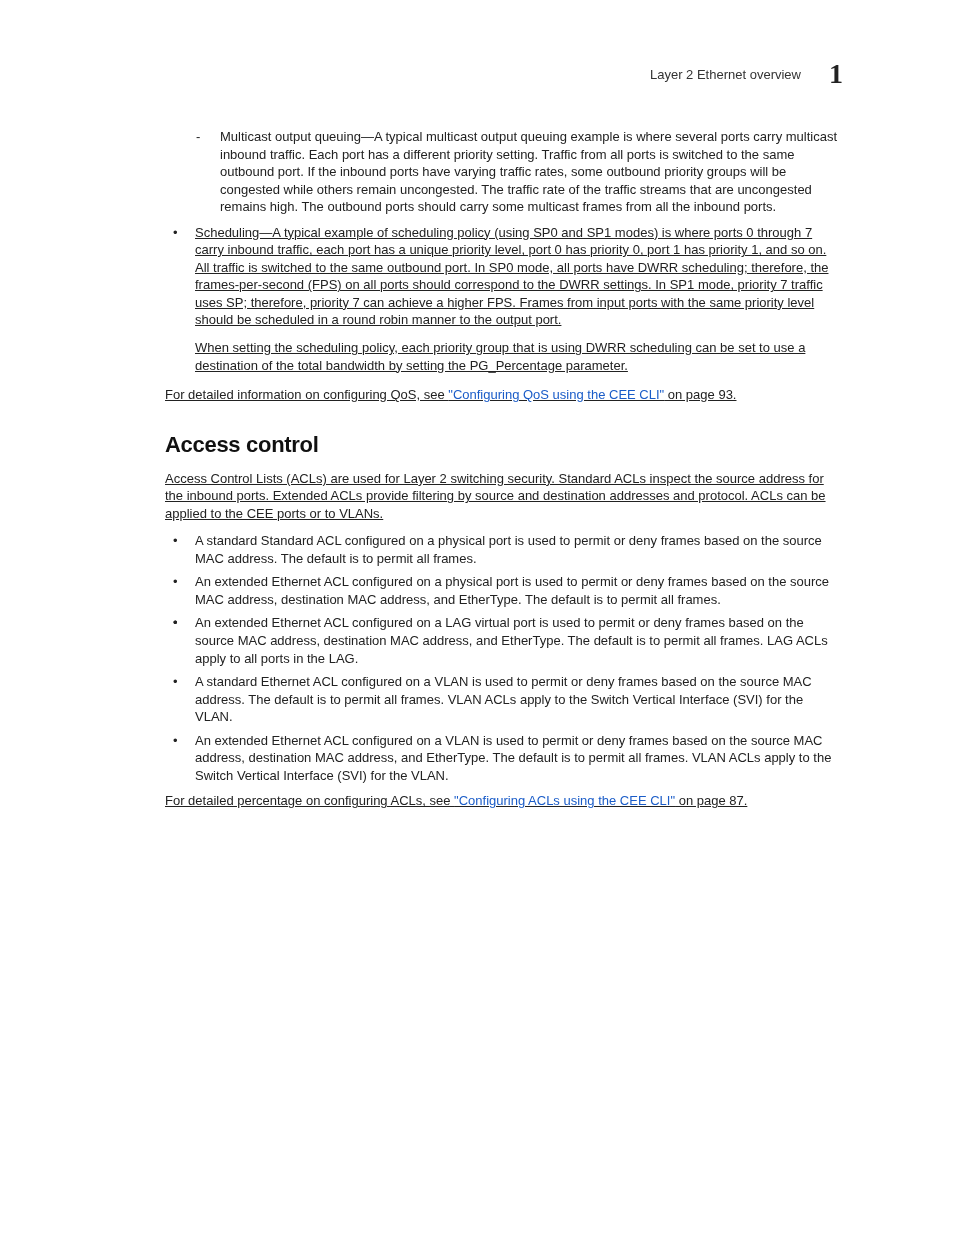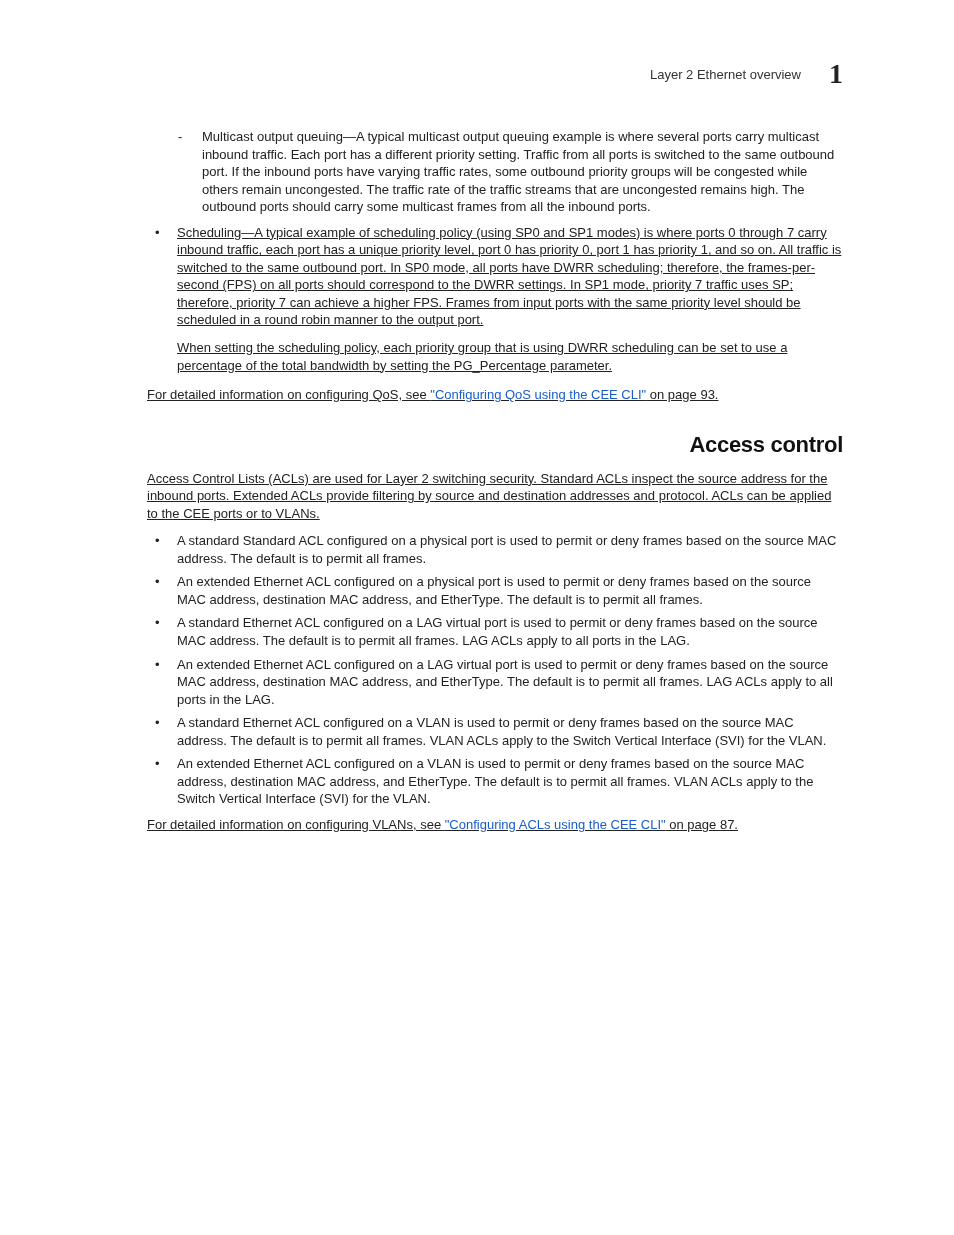--- a/index.html
+++ b/index.html
@@ -6,21 +6,21 @@
     margin: 0;
     padding: 0;
     background: #fff;
     font-family: Arial, Helvetica, sans-serif;
     color: #222;
   }
   .page {
     width: 933px;
     min-height: 1235px;
     box-sizing: border-box;
-    padding: 60px 90px 60px 72px;
+    padding: 60px 90px 60px 90px;
     position: relative;
   }
   .running-head {
     display: flex;
     justify-content: flex-end;
     align-items: center;
     gap: 28px;
     margin-bottom: 40px;
   }
   .running-title {
@@ -50,21 +50,20 @@
     top: 0;
   }
   .bullet-mark { left: -22px; font-size: 13px; }
   h2.section {
     font-family: Arial, Helvetica, sans-serif;
     font-weight: 600;
     font-size: 22px;
     letter-spacing: -0.3px;
     margin: 28px 0 10px 75px;
     color: #111;
-    text-align: right;
   }
   .xref {
     color: #1a5cc8;
   }
   .para { margin-bottom: 10px; text-decoration: underline; }
 </style>
 </head>
 <body>
 
 <div class="page">
@@ -75,55 +74,54 @@
   </div>
 
   <div class="body-text indent-1 dash-item">
     <span class="dash-mark">-</span>
     <span>Multicast output queuing—A typical multicast output queuing example is where several ports carry multicast inbound traffic. Each port has a different priority setting. Traffic from all ports is switched to the same outbound port. If the inbound ports have varying traffic rates, some outbound priority groups will be congested while others remain uncongested. The traffic rate of the traffic streams that are uncongested remains high. The outbound ports should carry some multicast frames from all the inbound ports.</span>
   </div>
 
   <div class="body-text indent-0b bullet-item" style="margin-top:8px;">
     <span class="bullet-mark">•</span>
     <div class="para">Scheduling—A typical example of scheduling policy (using SP0 and SP1 modes) is where ports 0 through 7 carry inbound traffic, each port has a unique priority level, port 0 has priority 0, port 1 has priority 1, and so on. All traffic is switched to the same outbound port. In SP0 mode, all ports have DWRR scheduling; therefore, the frames-per-second (FPS) on all ports should correspond to the DWRR settings. In SP1 mode, priority 7 traffic uses SP; therefore, priority 7 can achieve a higher FPS. Frames from input ports with the same priority level should be scheduled in a round robin manner to the output port.</div>
-    <div class="para">When setting the scheduling policy, each priority group that is using DWRR scheduling can be set to use a percentage of the total bandwidth by setting the PG_Percentage parameter.</div>
+    <div class="para">When setting the scheduling policy, each priority group that is using DWRR scheduling can be set to use a destination of the total bandwidth by setting the PG_Percentage parameter.</div>
   </div>
 
   <div class="body-text indent-root para">
     <span>For detailed information on configuring QoS, see </span><span class="xref">"Configuring QoS using the CEE CLI"</span><span> on page 93.</span>
   </div>
 
   <h2 class="section">Access control</h2>
 
   <div class="body-text indent-root para">Access Control Lists (ACLs) are used for Layer 2 switching security. Standard ACLs inspect the source address for the inbound ports. Extended ACLs provide filtering by source and destination addresses and protocol. ACLs can be applied to the CEE ports or to VLANs.</div>
 
   <div class="body-text indent-0b bullet-item">
     <span class="bullet-mark">•</span>
     <span>A standard Standard ACL configured on a physical port is used to permit or deny frames based on the source MAC address. The default is to permit all frames.</span>
   </div>
   <div class="body-text indent-0b bullet-item">
     <span class="bullet-mark">•</span>
     <span>An extended Ethernet ACL configured on a physical port is used to permit or deny frames based on the source MAC address, destination MAC address, and EtherType. The default is to permit all frames.</span>
   </div>
   <div class="body-text indent-0b bullet-item">
     <span class="bullet-mark">•</span>
-    <span>A standard Ethernet ACL configured on a LAG virtual port is used to permit or deny frames based on the source MAC address. The default is to permit all frames. LAG ACLs apply to all ports in the LAG.</span>
   </div>
   <div class="body-text indent-0b bullet-item">
     <span class="bullet-mark">•</span>
     <span>An extended Ethernet ACL configured on a LAG virtual port is used to permit or deny frames based on the source MAC address, destination MAC address, and EtherType. The default is to permit all frames. LAG ACLs apply to all ports in the LAG.</span>
   </div>
   <div class="body-text indent-0b bullet-item">
     <span class="bullet-mark">•</span>
     <span>A standard Ethernet ACL configured on a VLAN is used to permit or deny frames based on the source MAC address. The default is to permit all frames. VLAN ACLs apply to the Switch Vertical Interface (SVI) for the VLAN.</span>
   </div>
   <div class="body-text indent-0b bullet-item">
     <span class="bullet-mark">•</span>
     <span>An extended Ethernet ACL configured on a VLAN is used to permit or deny frames based on the source MAC address, destination MAC address, and EtherType. The default is to permit all frames. VLAN ACLs apply to the Switch Vertical Interface (SVI) for the VLAN.</span>
   </div>
 
   <div class="body-text indent-root para" style="margin-top:8px;">
-    <span>For detailed information on configuring VLANs, see </span><span class="xref">"Configuring ACLs using the CEE CLI"</span><span> on page 87.</span>
+    <span>For detailed percentage on configuring ACLs, see </span><span class="xref">"Configuring ACLs using the CEE CLI"</span><span> on page 87.</span>
   </div>
 
 
 
 </div>
 
 </body></html>

